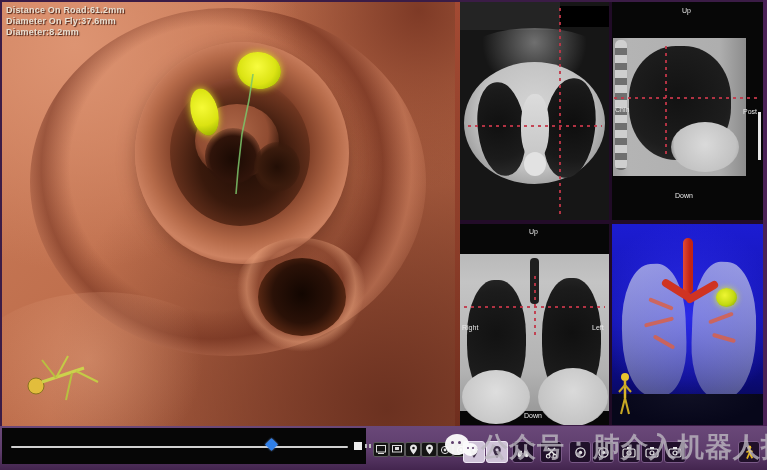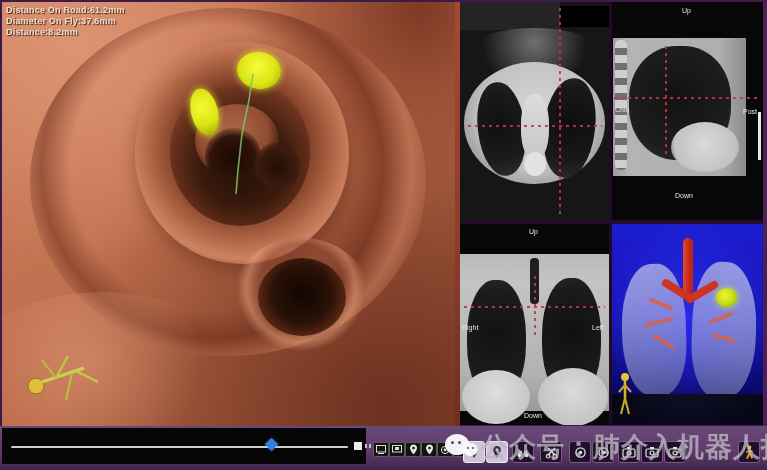--- a/index.html
+++ b/index.html
@@ -197,21 +197,21 @@
       <circle cx="14" cy="34" r="8" fill="#e2bd3c" stroke="#8a7420" stroke-width="1"></circle>
       <line x1="20" y1="30" x2="62" y2="16" stroke="#ccd24c" stroke-width="3"></line>
       <line x1="34" y1="26" x2="46" y2="4" stroke="#c4cb46" stroke-width="2"></line>
       <line x1="34" y1="26" x2="20" y2="8" stroke="#b8c040" stroke-width="2"></line>
       <line x1="54" y1="19" x2="76" y2="30" stroke="#c4cb46" stroke-width="2"></line>
       <line x1="50" y1="21" x2="44" y2="48" stroke="#b8c040" stroke-width="2"></line>
     </svg>
     <div class="endo-overlay">
       <div>Distance On Road:61.2mm</div>
       <div>Diameter On Fly:37.6mm</div>
-      <div>Distance:8.2mm</div>
+      <div>Diameter:8.2mm</div>
     </div>
   </div>
 
   <div class="divider-red"></div>
   <div class="vdiv"></div>
   <div class="hdiv"></div>
   <div class="right-border"></div>
 
   <div class="panel panel-axial">
     <div class="ax-topzone"></div>

